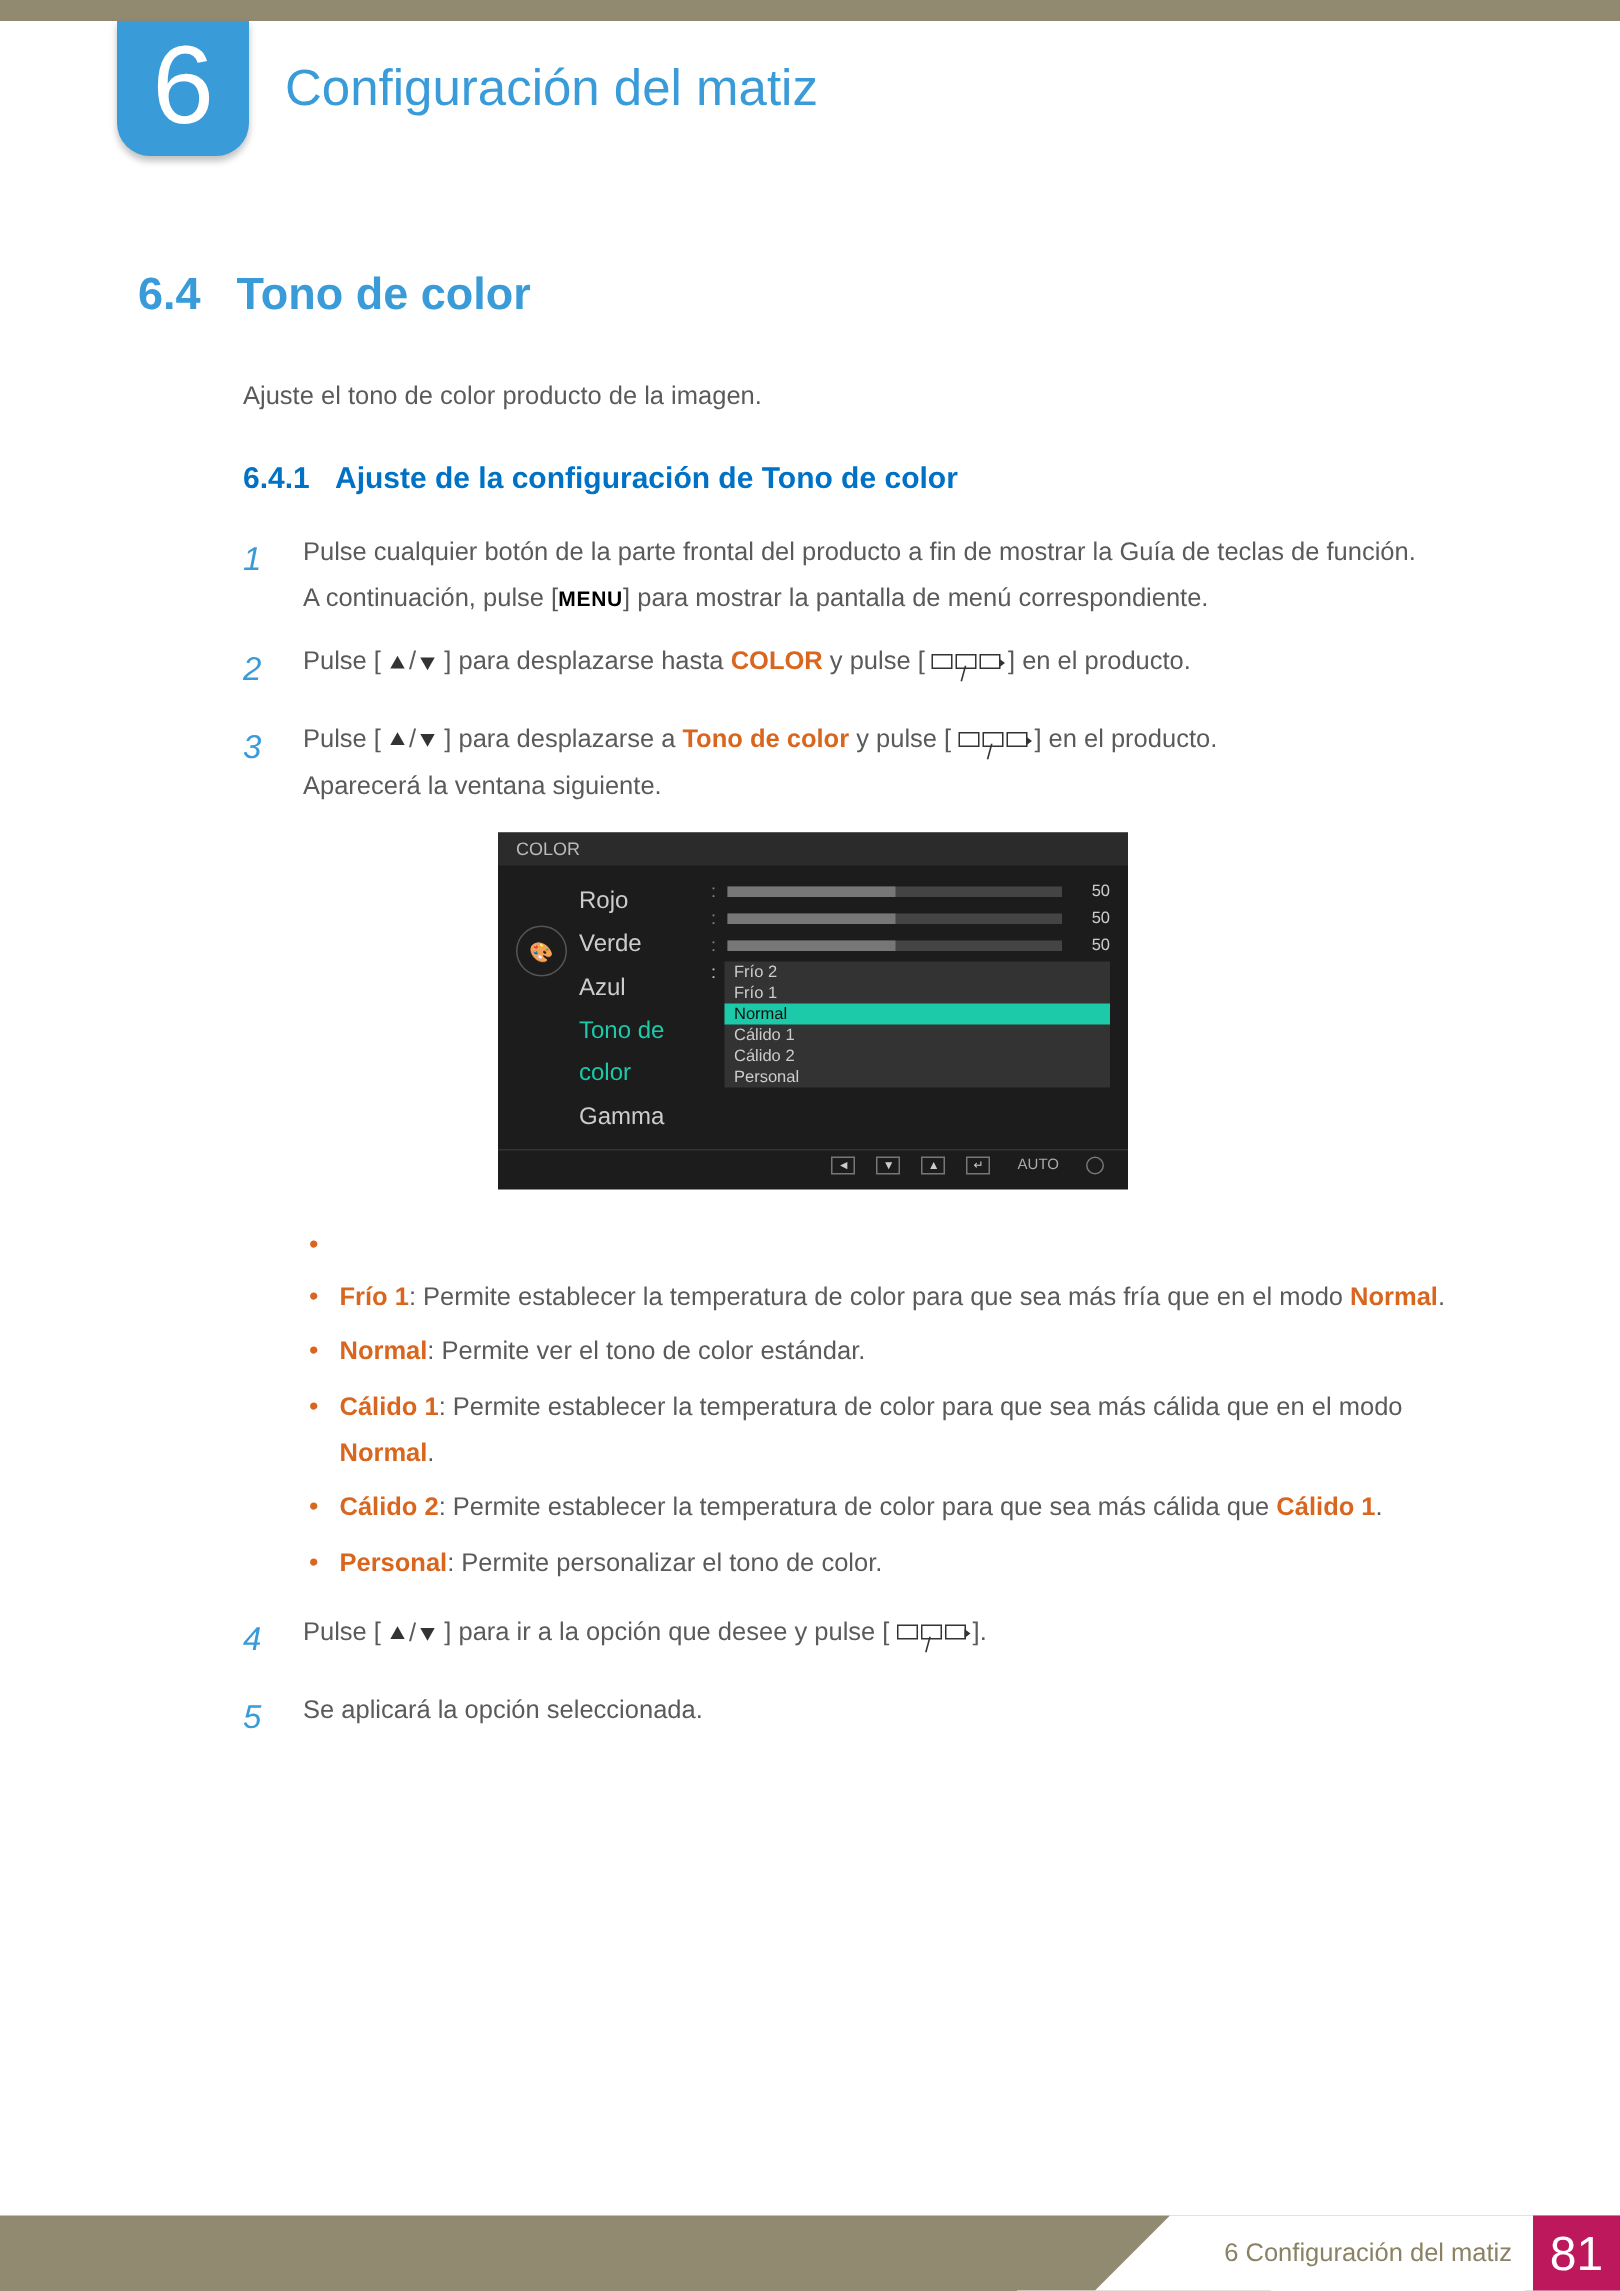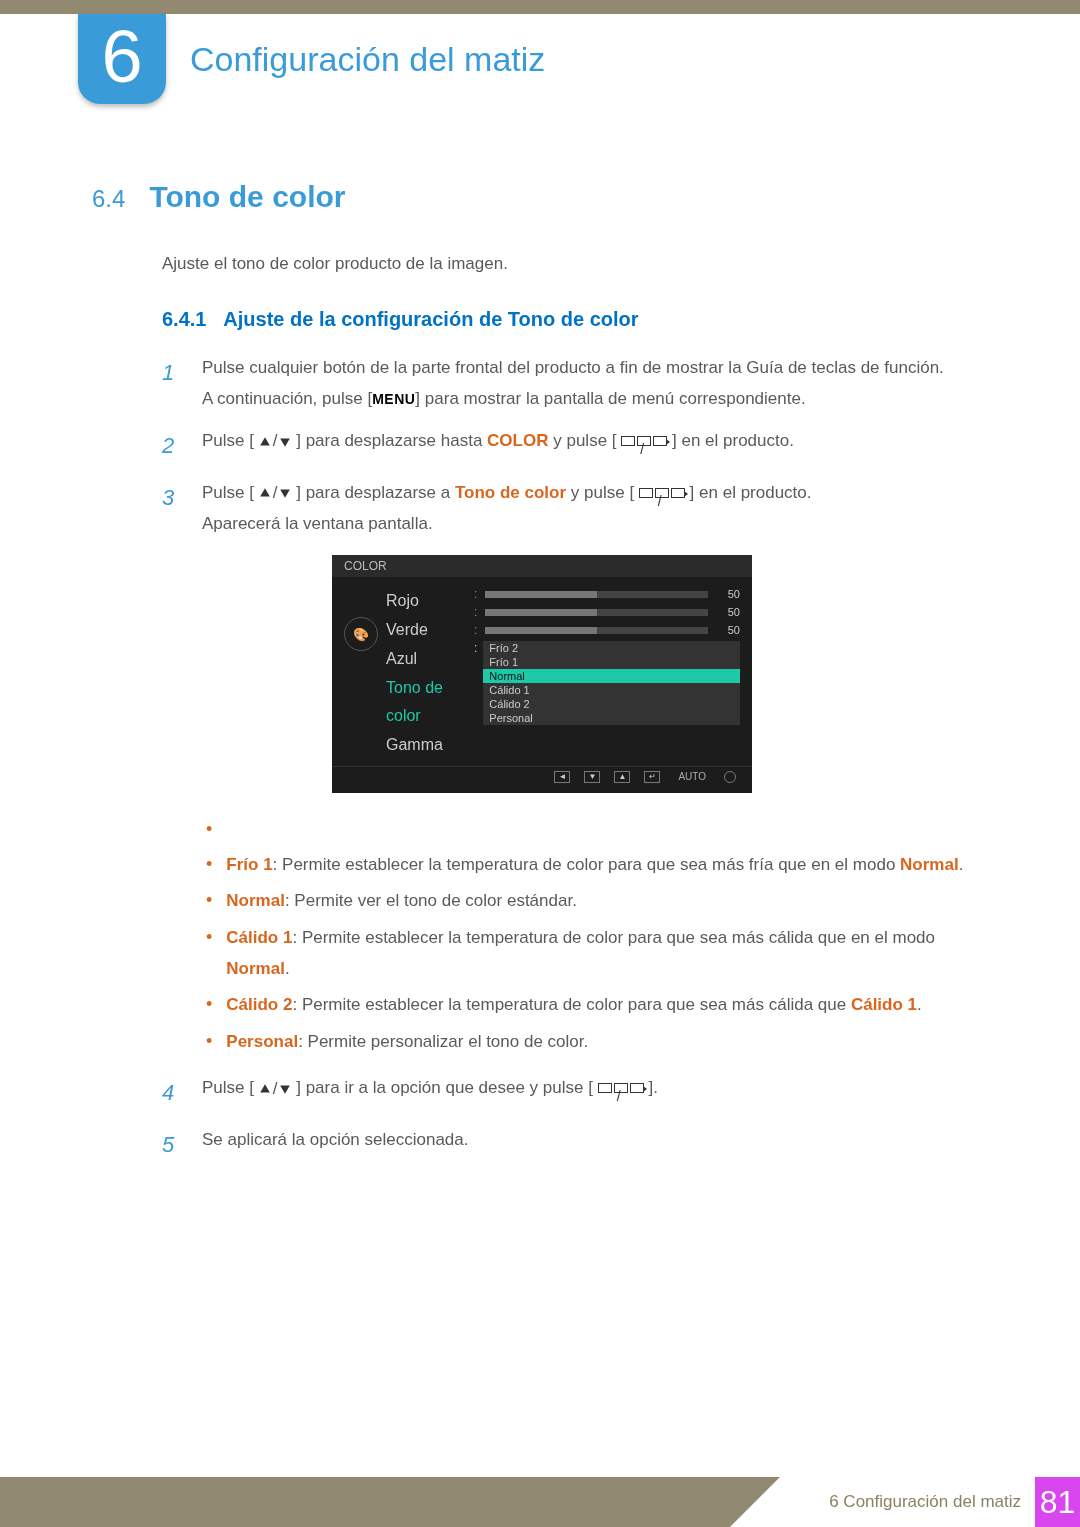--- a/index.html
+++ b/index.html
@@ -46,21 +46,21 @@
     left: 92px;
     top: 180px;
     width: 900px;
   }
   .section-head {
     display: flex;
     gap: 24px;
     align-items: baseline;
     margin-bottom: 40px;
   }
-  .section-num { font-size: 24px; color: #3a9bd9; font-weight: 400; }
+  .section-num { font-size: 30px; color: #3a9bd9; font-weight: 700; }
   .section-title { font-size: 30px; color: #3a9bd9; font-weight: 700; }
   .intro { font-size: 17px; color: #5a5a5a; margin-left: 70px; margin-bottom: 34px; }
   .subsection-head {
     margin-left: 70px;
     font-size: 20px;
     font-weight: 700;
     color: #0072c6;
     margin-bottom: 22px;
   }
   .subsection-head .sub-num { margin-right: 12px; }
@@ -132,22 +132,22 @@
     justify-content: flex-end;
     padding-right: 0;
   }
   .footer-inner::before{
     content:"";
     position:absolute; left:-50px; top:0; width:0; height:0;
     border-right:50px solid #fff; border-top:50px solid transparent;
   }
   .footer-label { font-size:17px; color:#8a8262; padding-right:14px; }
   .page-box {
-    background:#d946ef; color:#fff; font-size:32px; font-weight:400;
-    width:45px; height:50px; display:flex; align-items:center; justify-content:center;
+    background:#be185d; color:#fff; font-size:32px; font-weight:400;
+    width:58px; height:50px; display:flex; align-items:center; justify-content:center;
   }
 </style>
 </head>
 <body>
 
 <div class="top-bar"></div>
 <div class="chapter-tab">6</div>
 <div class="chapter-title">Configuración del matiz</div>
 
 <div class="content">
@@ -212,21 +212,21 @@
       </span>
       <span>] para desplazarse a </span>
       <span class="orange">Tono de color</span>
       <span> y pulse [</span>
       <span class="rectpair">
           <span></span>
           <span class="slash">/</span>
           <span class="r2"></span>
         </span>
       <span>] en el producto.</span><br>
-      <span>Aparecerá la ventana pantalla.</span>
+      <span>Aparecerá la ventana siguiente.</span>
     </div>
   </div>
 
   <div class="osd">
     <div class="osd-title">COLOR</div>
     <div class="osd-body">
       <div class="osd-left">
         <div class="osd-icon">🎨</div>
         <div class="osd-labels">
           <div>Rojo</div>

